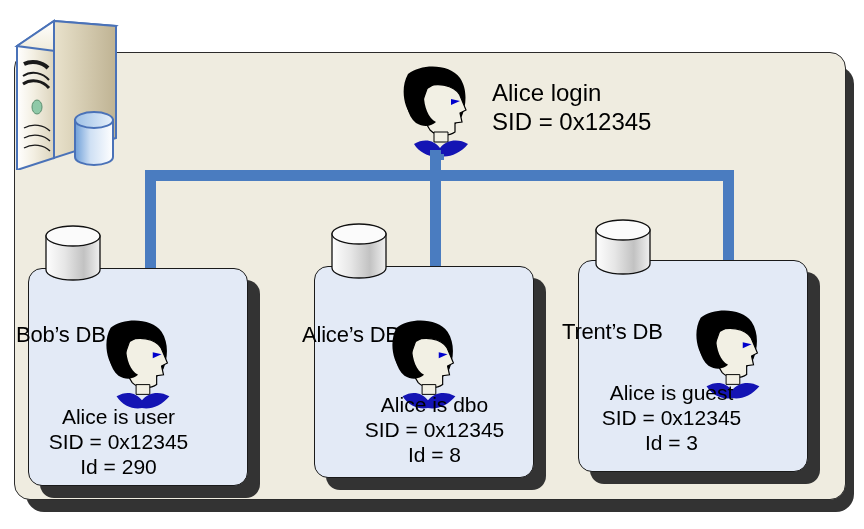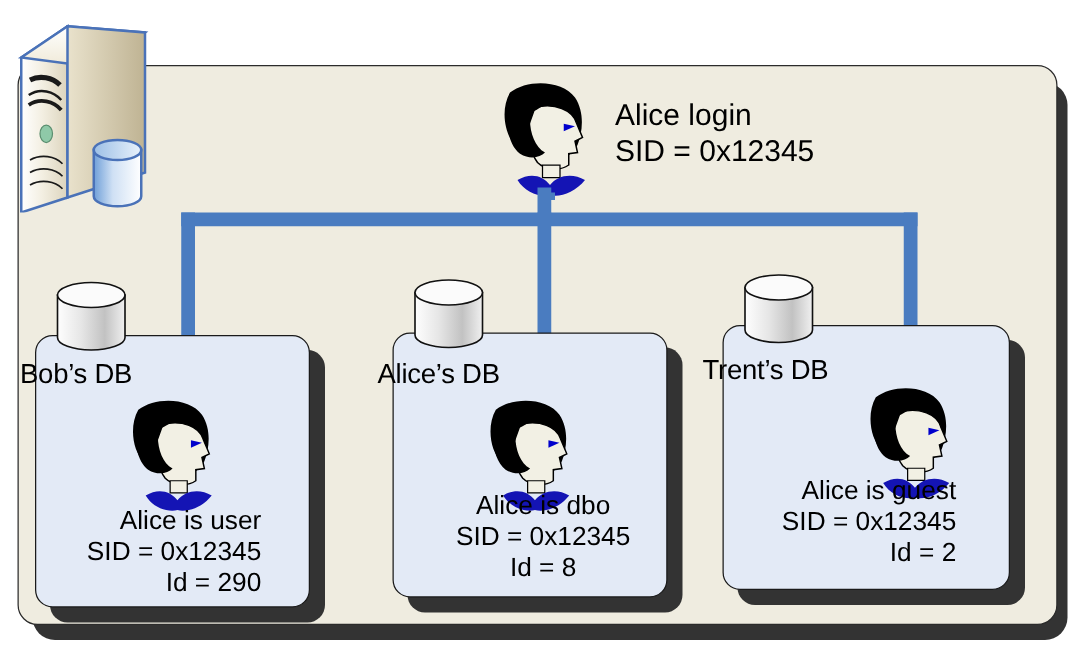--- a/index.html
+++ b/index.html
@@ -55,20 +55,21 @@
     border: 1px solid #1a1a1a;
     border-radius: 14px;
     box-sizing: border-box;
   }
   .db-title {
     position: absolute;
     font-size: 22px;
     color: #000000;
     white-space: nowrap;
     letter-spacing: -0.2px;
+    margin-top: 36px;
   }
   .db-cylinder {
     position: absolute;
     width: 62px; height: 62px;
   }
   .db-person {
     position: absolute;
     width: 82px; height: 92px;
   }
   .db-lines {
@@ -216,21 +217,21 @@
     <svg width="82" height="92" viewBox="0 0 82 94">
       <path d="M10,8 C24,-3 52,-2 62,12 C70,24 68,40 64,50 C60,58 52,62 44,64 L40,66 L38,56 C30,58 20,56 14,50 C6,42 2,22 10,8 Z" fill="#000000"></path>
       <path d="M30,20 C46,16 60,22 63,32 L68,44 L62,47 L64,56 L57,57 L57,66 C50,71 38,70 32,64 C26,56 24,44 25,34 Z" fill="#f2f0e4" stroke="#000000" stroke-width="1.2"></path>
       <path d="M12,10 C26,-1 52,0 61,13 C54,12 44,14 36,19 C28,24 20,28 13,26 C9,20 9,14 12,10 Z" fill="#000000"></path>
       <path d="M9,18 C6,34 9,50 18,57 C26,62 34,60 38,56 C30,52 26,40 26,30 C26,24 28,18 31,15 C22,12 13,13 9,18 Z" fill="#000000"></path>
       <path d="M53,33 L62,35 L53,39 Z" fill="#0000cc"></path>
       <path d="M36,66 L50,66 L50,76 L36,76 Z" fill="#f2f0e4" stroke="#000000" stroke-width="1"></path>
       <path d="M16,78 C26,72 36,74 42,82 C48,74 60,72 70,78 C62,88 50,92 42,90 C34,92 22,88 16,78 Z" fill="#1414b4"></path>
     </svg>
   </div>
-  <div class="db-lines" style="left:28px; top:404px; width:181px;text-align:right;">
+  <div class="db-lines" style="left:28px; top:404px; width:181px;">
     <div>Alice is user</div>
     <div>SID = 0x12345</div>
     <div>Id = 290</div>
   </div>
 
   <div class="db-shadow" style="left:326px; top:278px; width:220px; height:212px;"></div>
   <div class="db-box" style="left:314px; top:266px; width:220px; height:212px;"></div>
   <div class="db-cylinder" style="left:328px; top:222px;">
     <svg width="62" height="62" viewBox="0 0 62 62">
       <defs>
@@ -284,19 +285,19 @@
     <svg width="82" height="92" viewBox="0 0 82 94">
       <path d="M10,8 C24,-3 52,-2 62,12 C70,24 68,40 64,50 C60,58 52,62 44,64 L40,66 L38,56 C30,58 20,56 14,50 C6,42 2,22 10,8 Z" fill="#000000"></path>
       <path d="M30,20 C46,16 60,22 63,32 L68,44 L62,47 L64,56 L57,57 L57,66 C50,71 38,70 32,64 C26,56 24,44 25,34 Z" fill="#f2f0e4" stroke="#000000" stroke-width="1.2"></path>
       <path d="M12,10 C26,-1 52,0 61,13 C54,12 44,14 36,19 C28,24 20,28 13,26 C9,20 9,14 12,10 Z" fill="#000000"></path>
       <path d="M9,18 C6,34 9,50 18,57 C26,62 34,60 38,56 C30,52 26,40 26,30 C26,24 28,18 31,15 C22,12 13,13 9,18 Z" fill="#000000"></path>
       <path d="M53,33 L62,35 L53,39 Z" fill="#0000cc"></path>
       <path d="M36,66 L50,66 L50,76 L36,76 Z" fill="#f2f0e4" stroke="#000000" stroke-width="1"></path>
       <path d="M16,78 C26,72 36,74 42,82 C48,74 60,72 70,78 C62,88 50,92 42,90 C34,92 22,88 16,78 Z" fill="#1414b4"></path>
     </svg>
   </div>
-  <div class="db-lines" style="left:578px; top:380px; width:187px;text-align:right;">
+  <div class="db-lines" style="left:578px; top:380px; width:187px;">
     <div>Alice is guest</div>
     <div>SID = 0x12345</div>
-    <div>Id = 2</div>
+    <div>Id = 3</div>
   </div>
 
 </div>
 
 </body></html>

